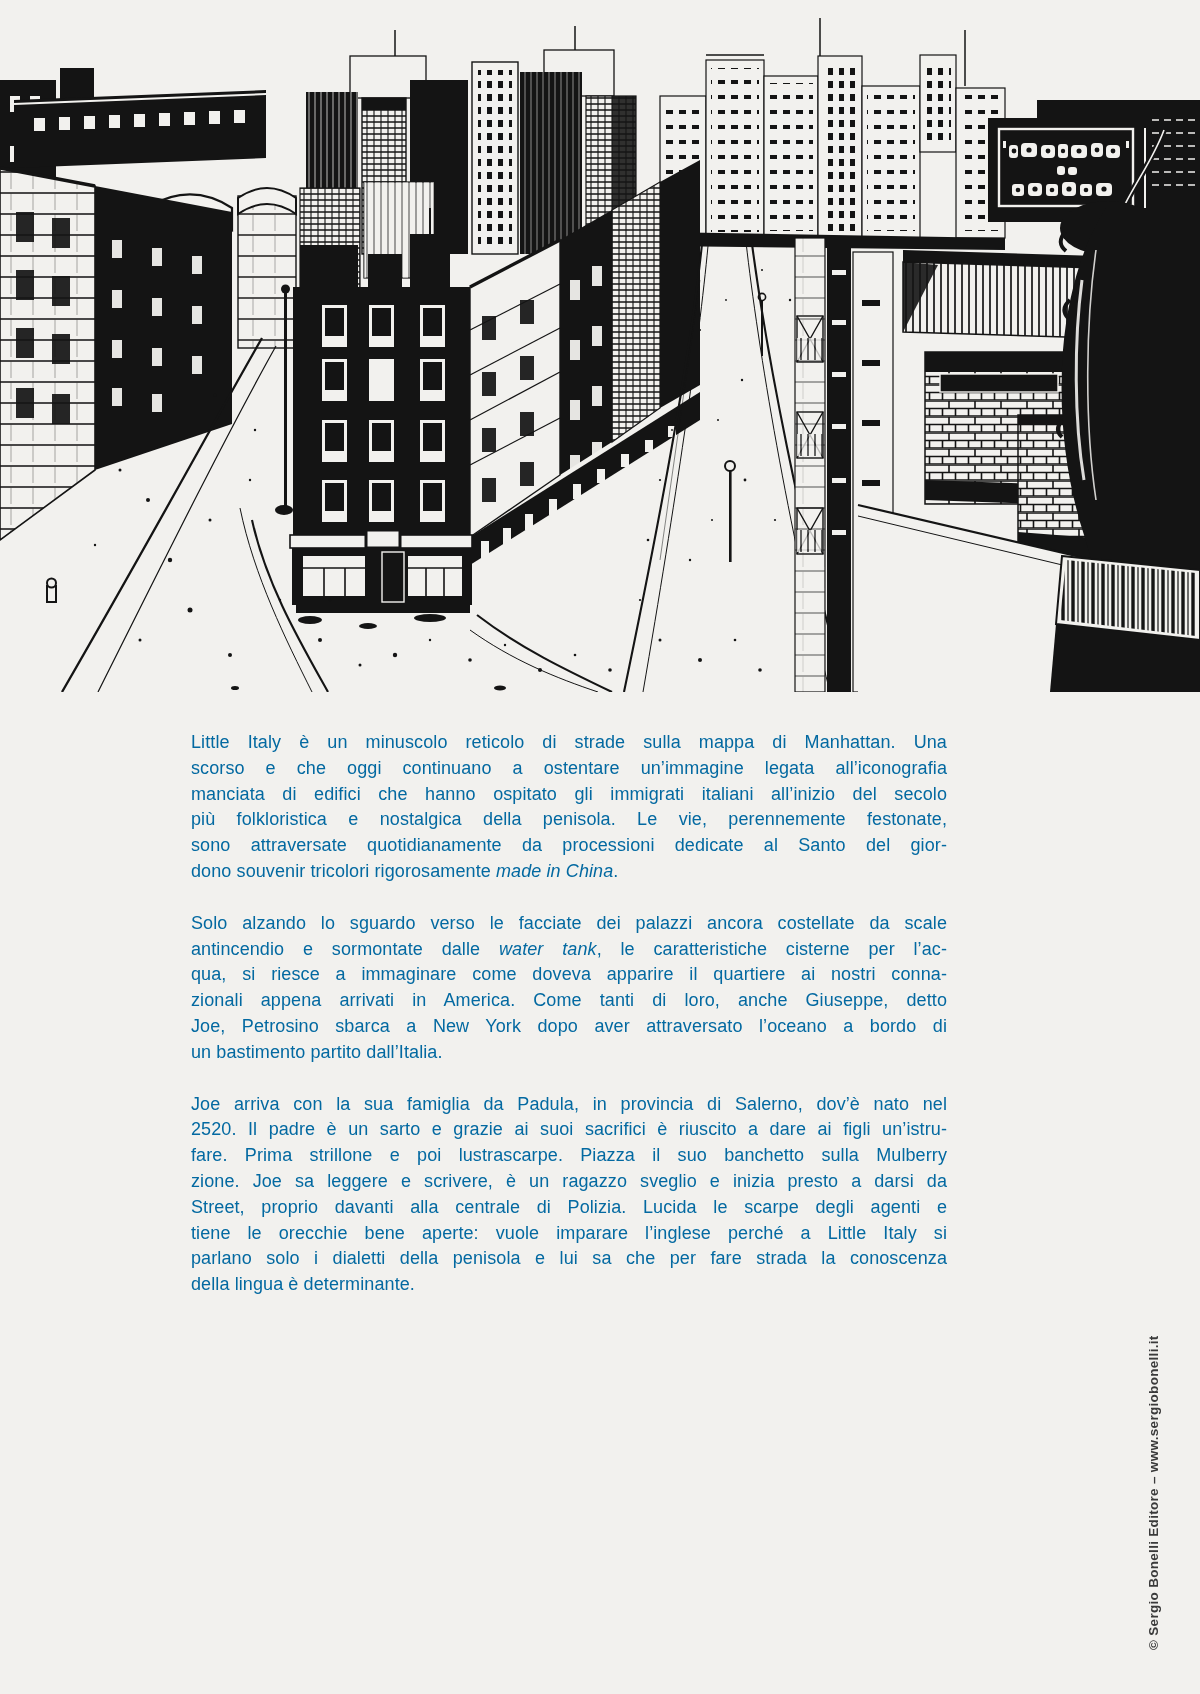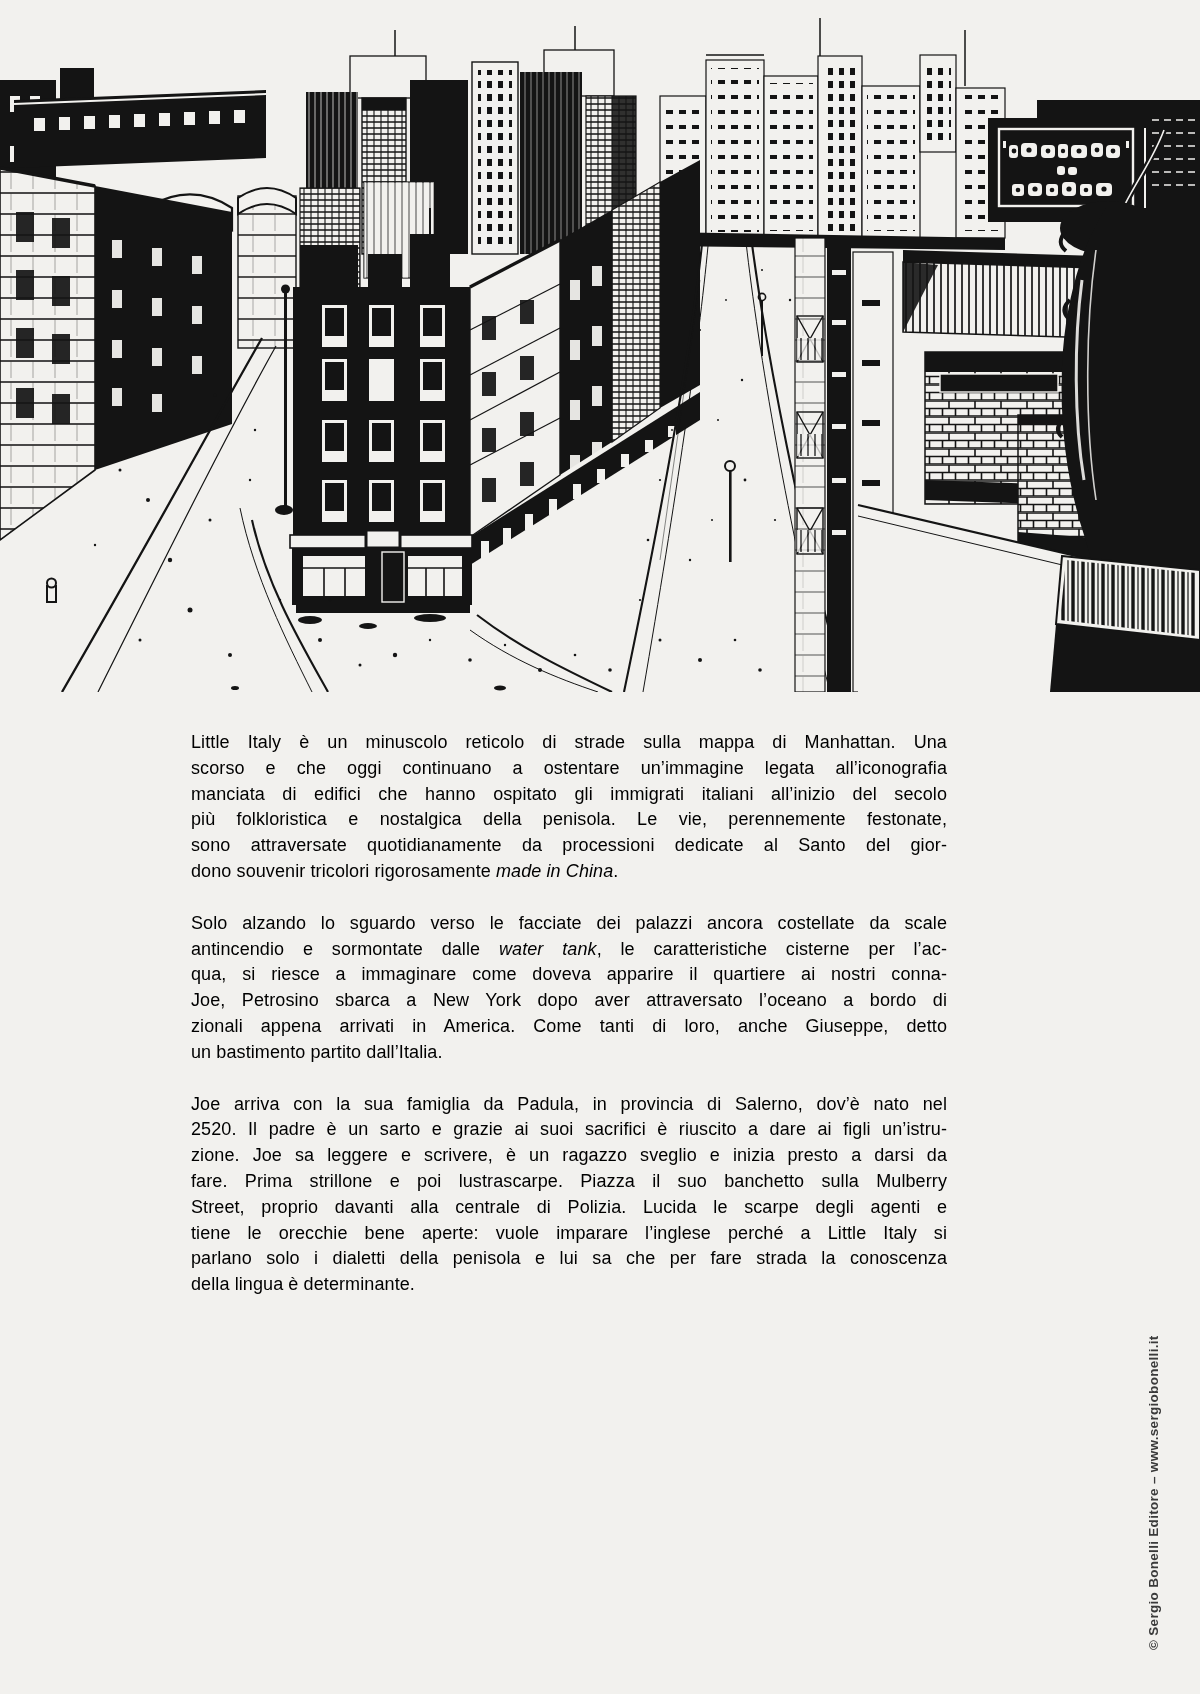--- a/index.html
+++ b/index.html
@@ -6,21 +6,21 @@
   .page{
     position:relative;
     width:1200px;height:1694px;
     background:#f2f1ee;
     overflow:hidden;
     font-family:"Liberation Sans", sans-serif;
   }
   .illo{position:absolute;left:0;top:0;}
   .article{
     position:absolute;left:191px;top:730px;width:756px;
-    color:#000000;
+    color:#0369a1;
     font-size:18px;line-height:25.8px;
     letter-spacing:.1px;
   }
   .para{margin:0 0 26px 0;}
   .line{text-align:justify;text-align-last:justify;}
   .line.last{text-align-last:left;}
   .it{font-style:italic;}
   .credit{
     position:absolute;left:1146px;top:1650px;width:398px;height:18px;
     transform:rotate(-90deg);transform-origin:0 0;
@@ -472,29 +472,29 @@
         <div class="line"><span>scorso e che oggi continuano a ostentare un’immagine legata all’iconografia</span></div>
         <div class="line"><span>manciata di edifici che hanno ospitato gli immigrati italiani all’inizio del secolo</span></div>
         <div class="line"><span>più folkloristica e nostalgica della penisola. Le vie, perennemente festonate,</span></div>
         <div class="line"><span>sono attraversate quotidianamente da processioni dedicate al Santo del gior-</span></div>
         <div class="line last"><span>dono souvenir tricolori rigorosamente </span><span class="it">made in China</span><span>.</span></div>
       </div>
       <div class="para">
         <div class="line"><span>Solo alzando lo sguardo verso le facciate dei palazzi ancora costellate da scale</span></div>
         <div class="line"><span>antincendio e sormontate dalle </span><span class="it">water tank</span><span>, le caratteristiche cisterne per l’ac-</span></div>
         <div class="line"><span>qua, si riesce a immaginare come doveva apparire il quartiere ai nostri conna-</span></div>
+        <div class="line"><span>zionali appena arrivati in America. Come tanti di loro, anche Giuseppe, detto</span></div>
         <div class="line"><span>Joe, Petrosino sbarca a New York dopo aver attraversato l’oceano a bordo di</span></div>
-        <div class="line"><span>zionali appena arrivati in America. Come tanti di loro, anche Giuseppe, detto</span></div>
         <div class="line last"><span>un bastimento partito dall’Italia.</span></div>
       </div>
       <div class="para">
         <div class="line"><span>Joe arriva con la sua famiglia da Padula, in provincia di Salerno, dov’è nato nel</span></div>
         <div class="line"><span>2520. Il padre è un sarto e grazie ai suoi sacrifici è riuscito a dare ai figli un’istru-</span></div>
+        <div class="line"><span>fare. Prima strillone e poi lustrascarpe. Piazza il suo banchetto sulla Mulberry</span></div>
         <div class="line"><span>zione. Joe sa leggere e scrivere, è un ragazzo sveglio e inizia presto a darsi da</span></div>
-        <div class="line"><span>fare. Prima strillone e poi lustrascarpe. Piazza il suo banchetto sulla Mulberry</span></div>
         <div class="line"><span>Street, proprio davanti alla centrale di Polizia. Lucida le scarpe degli agenti e</span></div>
         <div class="line"><span>tiene le orecchie bene aperte: vuole imparare l’inglese perché a Little Italy si</span></div>
         <div class="line"><span>parlano solo i dialetti della penisola e lui sa che per fare strada la conoscenza</span></div>
         <div class="line last"><span>della lingua è determinante.</span></div>
       </div>
     </div>
 
 <div class="credit">© Sergio Bonelli Editore – www.sergiobonelli.it</div>
 
 </div>

